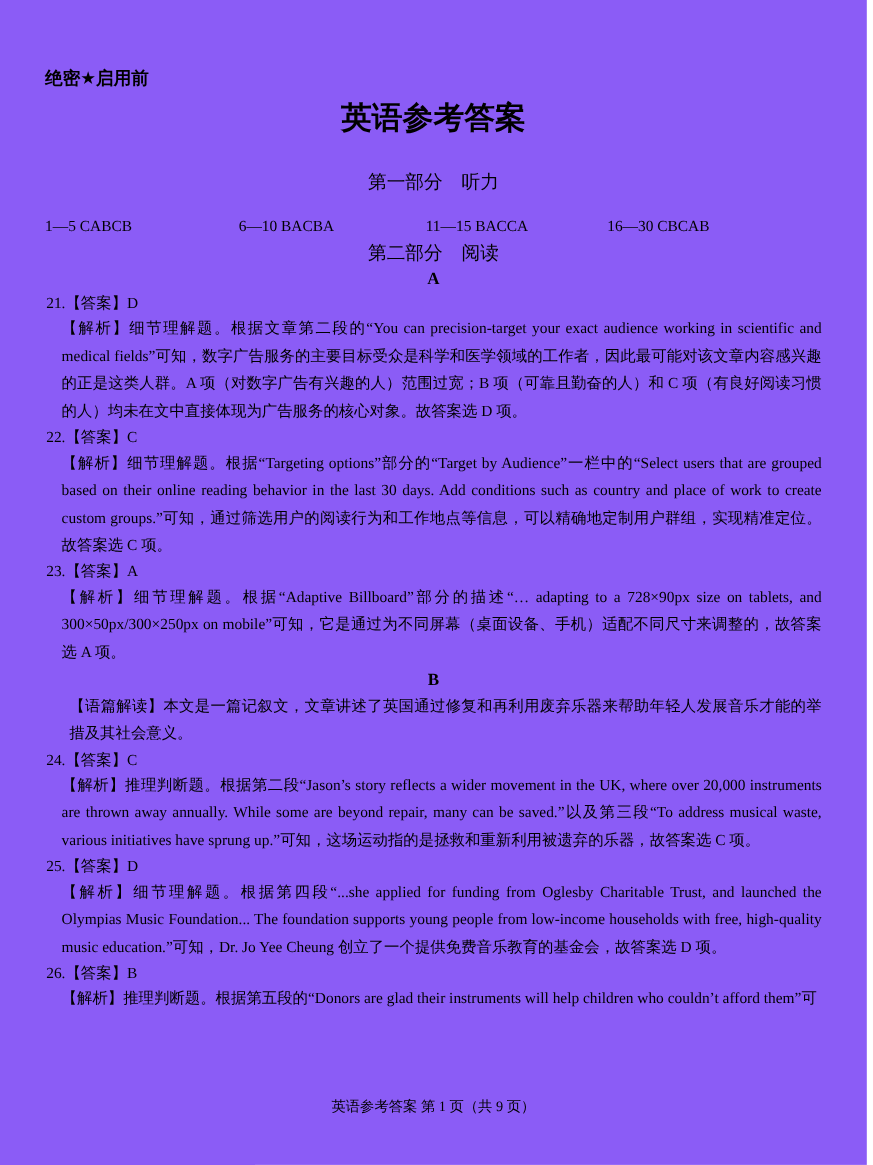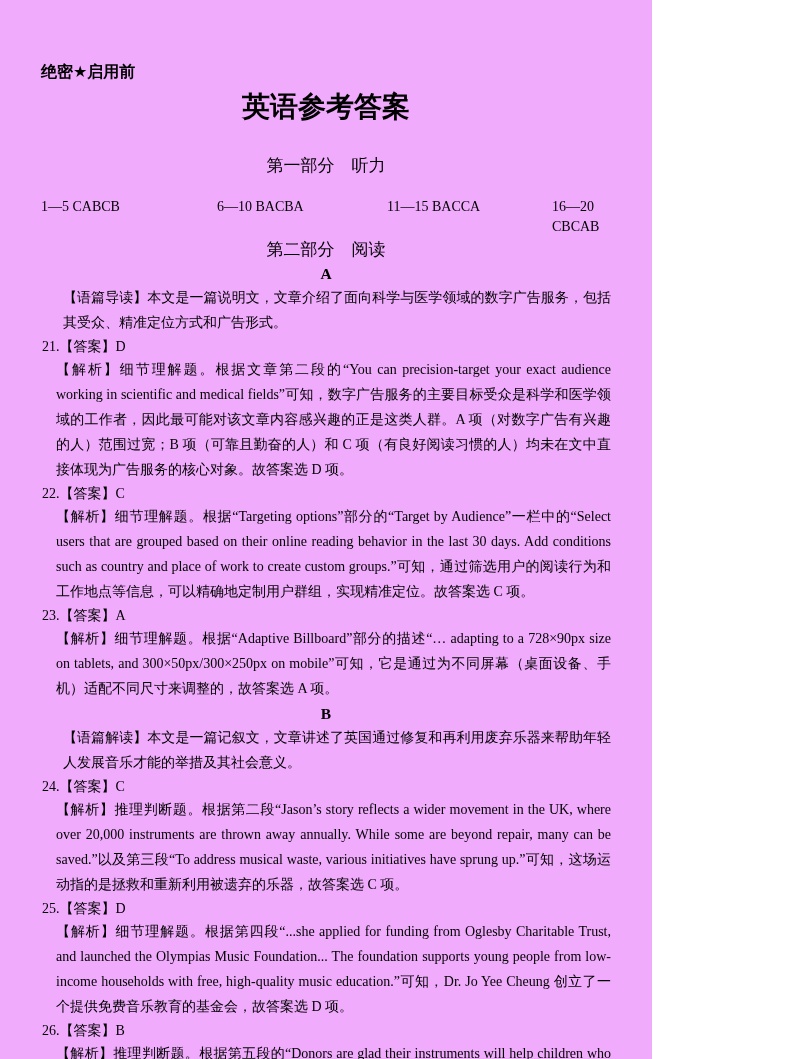--- a/index.html
+++ b/index.html
@@ -1,21 +1,21 @@
 <!DOCTYPE html>
 <html><head>
 <meta charset="utf-8">
 <style>
   html,body{margin:0;padding:0;background:#ffffff;}
   .page{
     position:relative;
-    width:652px;height:1059px;
+    width:788px;height:1059px;
     box-sizing:border-box;
     padding:62px 41px 0 41px;
-    background:#f0abfc;
+    background:#8b5cf6;
     color:#000;
     font-family:"Liberation Serif","DejaVu Serif",serif;
     font-size:14px;
     overflow:hidden;
   }
   .secret{
     font-family:"Liberation Sans","DejaVu Sans",sans-serif;
     font-weight:700;font-size:16px;line-height:20px;
   }
   .doc-title{
@@ -78,28 +78,27 @@
   <div class="secret">绝密★启用前</div>
 
   <h1 class="doc-title">英语参考答案</h1>
 
   <h2 class="part-heading">第一部分　听力</h2>
 
   <div class="listening-row">
     <span>1—5 CABCB</span>
     <span>6—10 BACBA</span>
     <span>11—15 BACCA</span>
-    <span>16—20 CBCAB</span>
+    <span>16—30 CBCAB</span>
   </div>
 
   <h2 class="part-heading second">第二部分　阅读</h2>
 
 
   <div class="passage-letter">A</div>
-  <p class="intro">【语篇导读】本文是一篇说明文，文章介绍了面向科学与医学领域的数字广告服务，包括其受众、精准定位方式和广告形式。</p>
 
   <div>
     <div class="ans-line">
       <span>21.</span><span>【答案】</span><span>D</span>
     </div>
     <p class="expl">【解析】细节理解题。根据文章第二段的“You can precision-target your exact audience working in scientific and medical fields”可知，数字广告服务的主要目标受众是科学和医学领域的工作者，因此最可能对该文章内容感兴趣的正是这类人群。A 项（对数字广告有兴趣的人）范围过宽；B 项（可靠且勤奋的人）和 C 项（有良好阅读习惯的人）均未在文中直接体现为广告服务的核心对象。故答案选 D 项。</p>
   </div>
 
   <div>
     <div class="ans-line">
@@ -132,14 +131,15 @@
     <p class="expl">【解析】细节理解题。根据第四段“...she applied for funding from Oglesby Charitable Trust, and launched the Olympias Music Foundation... The foundation supports young people from low-income households with free, high-quality music education.”可知，Dr. Jo Yee Cheung 创立了一个提供免费音乐教育的基金会，故答案选 D 项。</p>
   </div>
 
   <div>
     <div class="ans-line">
       <span>26.</span><span>【答案】</span><span>B</span>
     </div>
     <p class="expl">【解析】推理判断题。根据第五段的“Donors are glad their instruments will help children who couldn’t afford them”可</p>
   </div>
 
+  <div class="footer">英语参考答案 第 1 页（共 9 页）</div>
 
 </div>
 
 </body></html>

